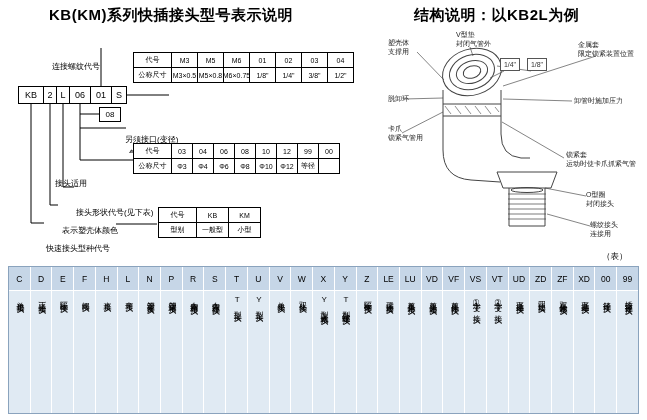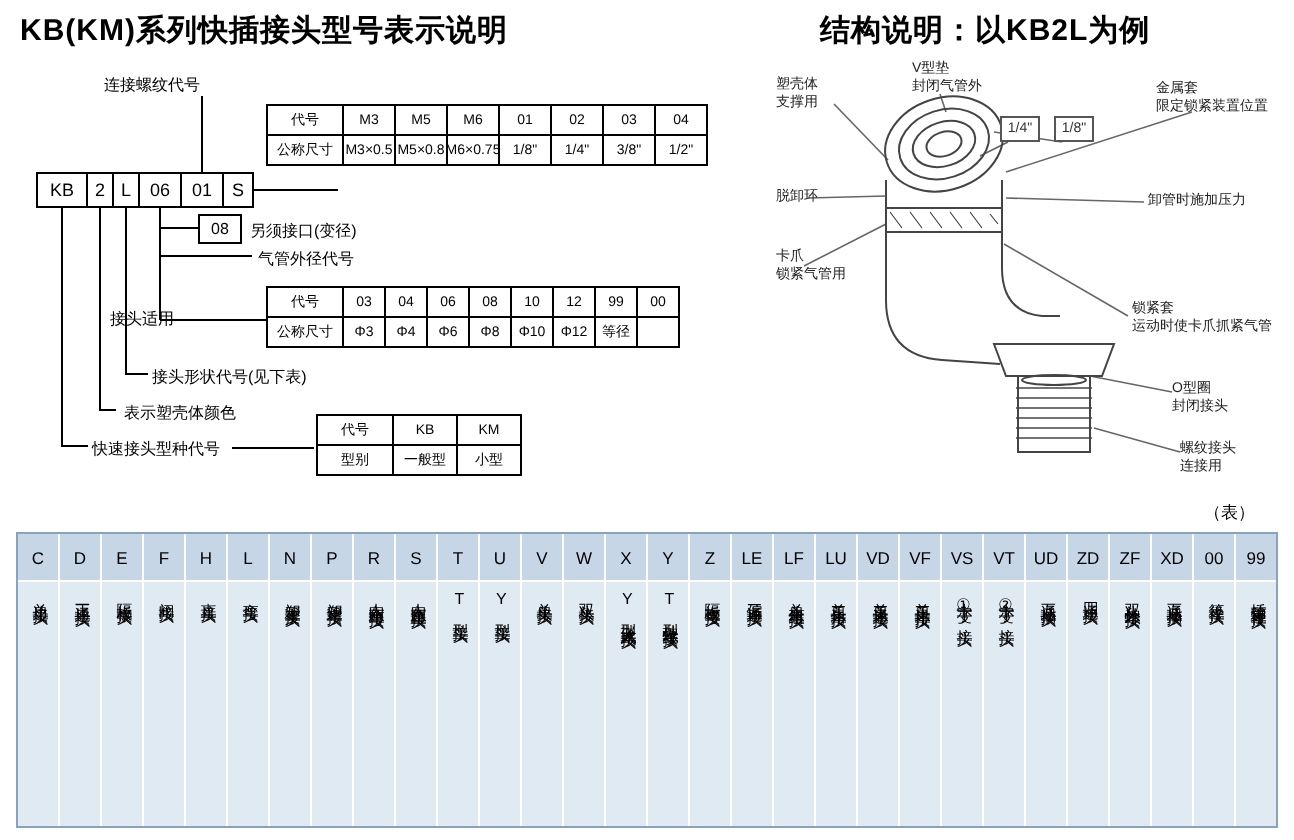--- a/index.html
+++ b/index.html
@@ -1,20 +1,20 @@
 <!DOCTYPE html>
 <html><head>
 <meta charset="utf-8">
 <style>
   html,body{margin:0;padding:0;background:#fff;}
   body{font-family:"Liberation Sans","DejaVu Sans",sans-serif;color:#000;}
   #page{position:relative;width:647px;height:420px;background:#ffffff;overflow:hidden;}
-  .abs{position:absolute;}
+  .abs{position:absolute;margin-left:39px;}
   .title{font-size:15px;font-weight:bold;white-space:nowrap;letter-spacing:0.5px;}
-  .lbl{position:absolute;font-size:8px;white-space:nowrap;}
+  .lbl{position:absolute;font-size:8px;white-space:nowrap;margin-top:24px;}
   .note{position:absolute;font-size:7.5px;white-space:nowrap;}
   .overlay{position:absolute;left:0;top:0;pointer-events:none;}
 
   
   .mini{position:absolute;display:flex;flex-direction:column;border-top:1px solid #000;border-left:1px solid #000;background:#fff;}
   .trow{display:flex;}
   .tcell{box-sizing:border-box;border-right:1px solid #000;border-bottom:1px solid #000;height:15px;
          display:flex;align-items:center;justify-content:center;font-size:7px;white-space:nowrap;overflow:hidden;}
   .thread-t .tcell{width:26px;}
   .tube-t   .tcell{width:21px;}
@@ -48,21 +48,21 @@
          justify-content:center;font-size:8.5px;flex:none;}
   .sbody{flex:1;display:flex;justify-content:center;padding-top:4px;box-sizing:border-box;background:#e0eaf3;}
   .vtext{writing-mode:vertical-rl;text-orientation:upright;font-size:8px;line-height:1.05;letter-spacing:1px;}
 </style>
 </head>
 <body>
 
 <div id="page">
 
   <div class="abs title" style="left:10px;top:6px">KB(KM)系列快插接头型号表示说明</div>
-  <div class="abs title" style="left:410px;top:6px">结构说明：以KB2L为例</div>
+  <div class="abs title" style="left:375px;top:6px">结构说明：以KB2L为例</div>
 
   <svg class="overlay" width="647" height="420" viewBox="0 0 647 420">
 
     <g stroke="#000" stroke-width="1" fill="none">
       <polyline points="31,104 31,223 44,223"></polyline>
       <polyline points="50,104 50,205 58,205"></polyline>
       <polyline points="63,104 63,187 74,187"></polyline>
       <polyline points="80,104 80,160"></polyline>
       <polyline points="80,114 99,114"></polyline>
       <polyline points="80,128 126,128"></polyline>
@@ -337,26 +337,20 @@
           <span class="vtext">隔板弯接头</span>
         </div>
       </div>
       <div class="scol">
         <div class="shead">LE</div>
         <div class="sbody">
           <span class="vtext">偏三通接头</span>
         </div>
       </div>
       <div class="scol">
-        <div class="shead">LF</div>
-        <div class="sbody">
-          <span class="vtext">单头弯组接头</span>
-        </div>
-      </div>
-      <div class="scol">
         <div class="shead">LU</div>
         <div class="sbody">
           <span class="vtext">单头三角接头</span>
         </div>
       </div>
       <div class="scol">
         <div class="shead">VD</div>
         <div class="sbody">
           <span class="vtext">单头三通接头</span>
         </div>

